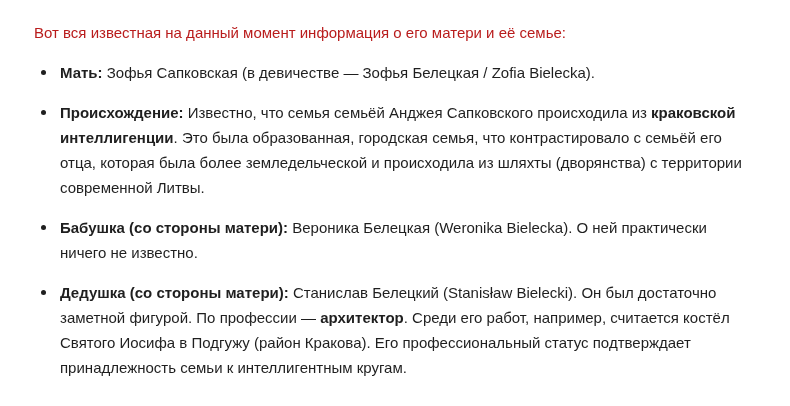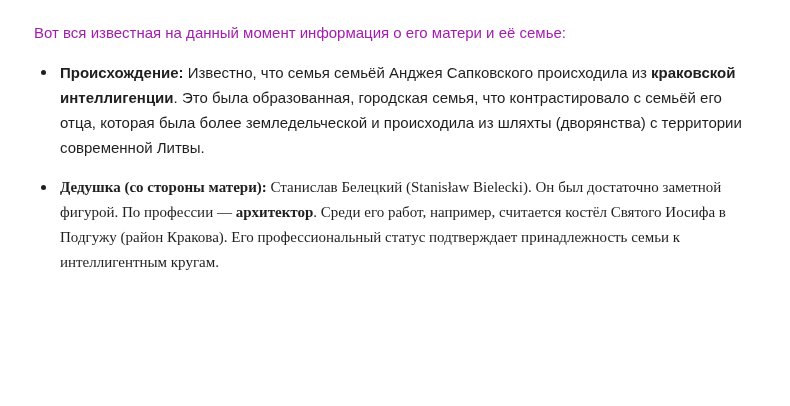--- a/index.html
+++ b/index.html
@@ -17,39 +17,38 @@
   .page {
     position: relative;
     width: 790px;
     height: 406px;
     box-sizing: border-box;
     padding: 22px 36px 0 34px;
   }
   .intro {
     font-size: 15px;
     line-height: 22px;
-    color: #a21caf;
+    color: #b91c1c;
     margin: 0 0 16px 0;
   }
   ul.bullets {
     list-style: none;
     margin: 0;
     padding: 0;
   }
   ul.bullets > li {
     position: relative;
     padding-left: 26px;
     margin-bottom: 15px;
     font-size: 15px;
     line-height: 25px;
     color: #1f1f1f;
   }
   ul.bullets > li:last-child {
     margin-bottom: 4px;
-    font-family: Liberation Serif, serif;
   }
   ul.bullets > li::before {
     content: "";
     position: absolute;
     left: 7px;
     top: 10px;
     width: 5px;
     height: 5px;
     border-radius: 50%;
     background: #1f1f1f;
@@ -60,16 +59,18 @@
   .strong {
     font-weight: bold;
   }
 </style>
 </head>
 <body>
 
 <div class="page">
   <p class="intro">Вот вся известная на данный момент информация о его матери и её семье:</p>
   <ul class="bullets" id="list">
+      <li><span class="lbl">Мать:</span><span> Зофья Сапковская (в девичестве — Зофья Белецкая / Zofia Bielecka).</span></li>
       <li><span class="lbl">Происхождение:</span><span> Известно, что семья семьёй Анджея Сапковского происходила из </span><span class="strong">краковской интеллигенции</span><span>. Это была образованная, городская семья, что контрастировало с семьёй его отца, которая была более земледельческой и происходила из шляхты (дворянства) с территории современной Литвы.</span></li>
+      <li><span class="lbl">Бабушка (со стороны матери):</span><span> Вероника Белецкая (Weronika Bielecka). О ней практически ничего не известно.</span></li>
       <li><span class="lbl">Дедушка (со стороны матери):</span><span> Станислав Белецкий (Stanisław Bielecki). Он был достаточно заметной фигурой. По профессии — </span><span class="strong">архитектор</span><span>. Среди его работ, например, считается костёл Святого Иосифа в Подгужу (район Кракова). Его профессиональный статус подтверждает принадлежность семьи к интеллигентным кругам.</span></li>
     </ul>
 </div>
 
 </body></html>

